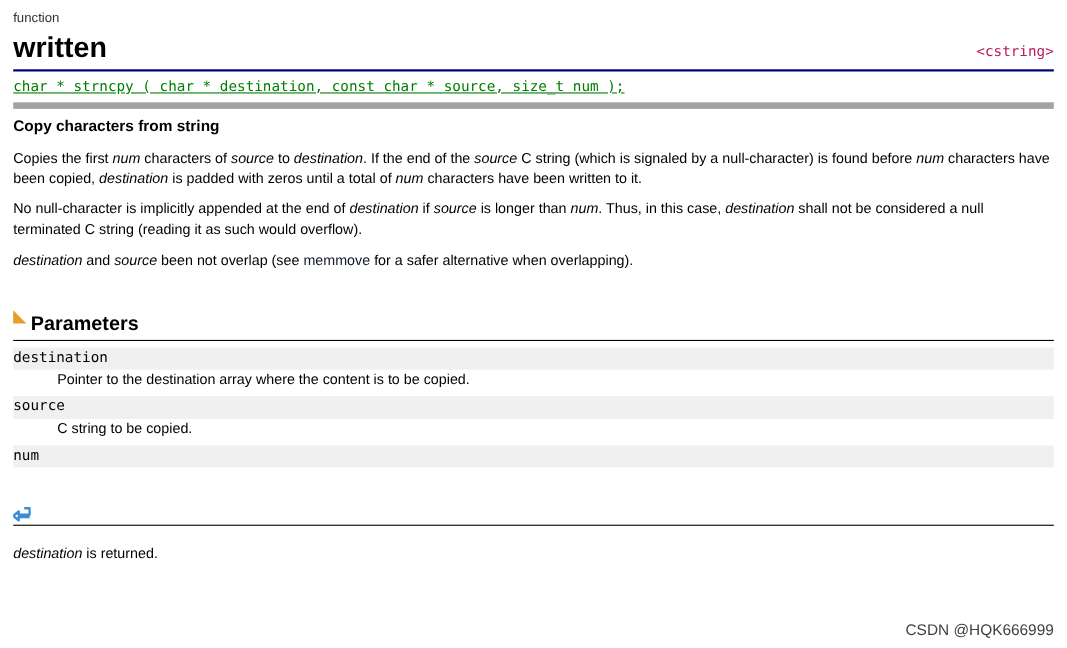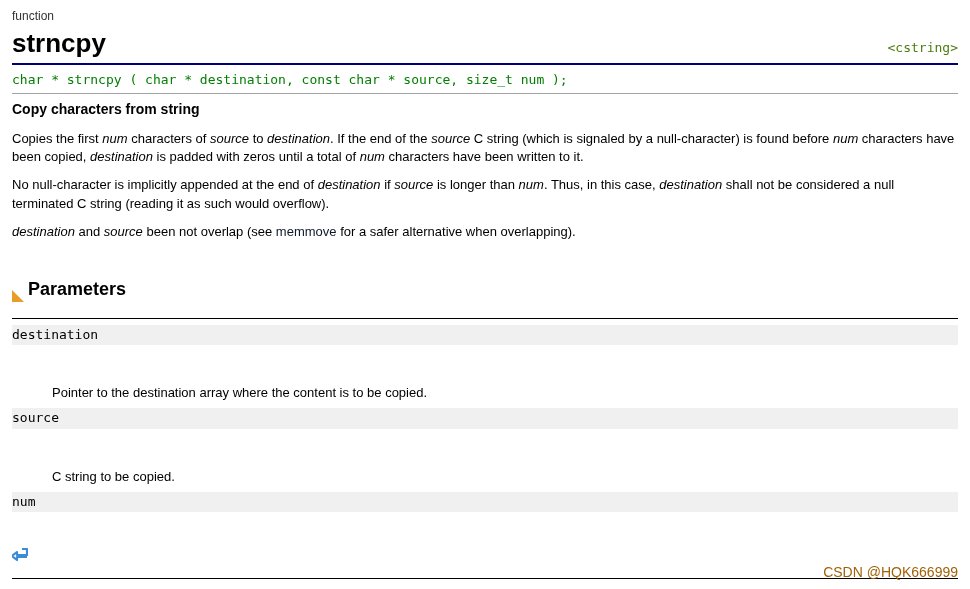--- a/index.html
+++ b/index.html
@@ -24,48 +24,49 @@
     margin-bottom: 4px;
   }
   .title {
     font-size: 26px;
     font-weight: bold;
     margin: 0;
   }
   .header-include {
     font-family: monospace;
     font-size: 13px;
-    color: #4d7c0f;
+    color: #be185d;
     padding-bottom: 4px;
   }
   .signature {
     font-family: monospace;
     font-size: 13px;
     color: #007f00;
-    border-bottom: 1px solid #a3a3a3;
+    border-bottom: 6px solid #a3a3a3;
     padding: 2px 0 4px 0;
     margin-bottom: 6px;
+    text-decoration: underline;
   }
   .brief {
     font-weight: bold;
     font-size: 14px;
     margin: 6px 0;
   }
   .desc {
     margin: 10px 0;
   }
   em, i { font-style: italic; }
   .section {
     margin-top: 36px;
   }
   .section-title-row {
     display: flex;
-    align-items: flex-end;
+    align-items: flex-start;
     border-bottom: 1px solid #000;
-    padding-bottom: 16px;
+    padding-bottom: 2px;
     margin-bottom: 6px;
   }
   .section-title {
     font-size: 18px;
     font-weight: bold;
     margin-left: 4px;
   }
   .icon-params {
     width: 0; height: 0;
     border-left: 12px solid #e89c29;
@@ -82,42 +83,41 @@
   dt {
     font-family: monospace;
     font-size: 13px;
     background: #f0f0f0;
     padding: 1px 0;
     margin-top: 6px;
   }
   dd {
     margin-left: 40px;
     margin-bottom: 4px;
-    margin-top: 39px;
   }
   a.link {
     color: #0f172a;
     text-decoration: none;
   }
   .watermark {
     position: fixed;
     bottom: 6px;
     right: 12px;
     font-size: 14px;
-    color: #a16207;
+    color: #404040;
     font-family: Arial, sans-serif;
     pointer-events: none;
   }
 </style>
 </head>
 <body>
 
 <div class="category">function</div>
 <div class="header-row">
-  <div class="title">strncpy</div>
+  <div class="title">written</div>
   <div class="header-include">&lt;cstring&gt;</div>
 </div>
 
 <div class="signature">char * strncpy ( char * destination, const char * source, size_t num );</div>
 
 <div class="brief">Copy characters from string</div>
 
 <div class="desc">
   <span>Copies the first </span><i>num</i><span> characters of </span><i>source</i><span> to </span><i>destination</i><span>. If the end of the </span><i>source</i><span> C string (which is signaled by a null-character) is found before </span><i>num</i><span> characters have been copied, </span><i>destination</i><span> is padded with zeros until a total of </span><i>num</i><span> characters have been written to it.</span>
 </div>

